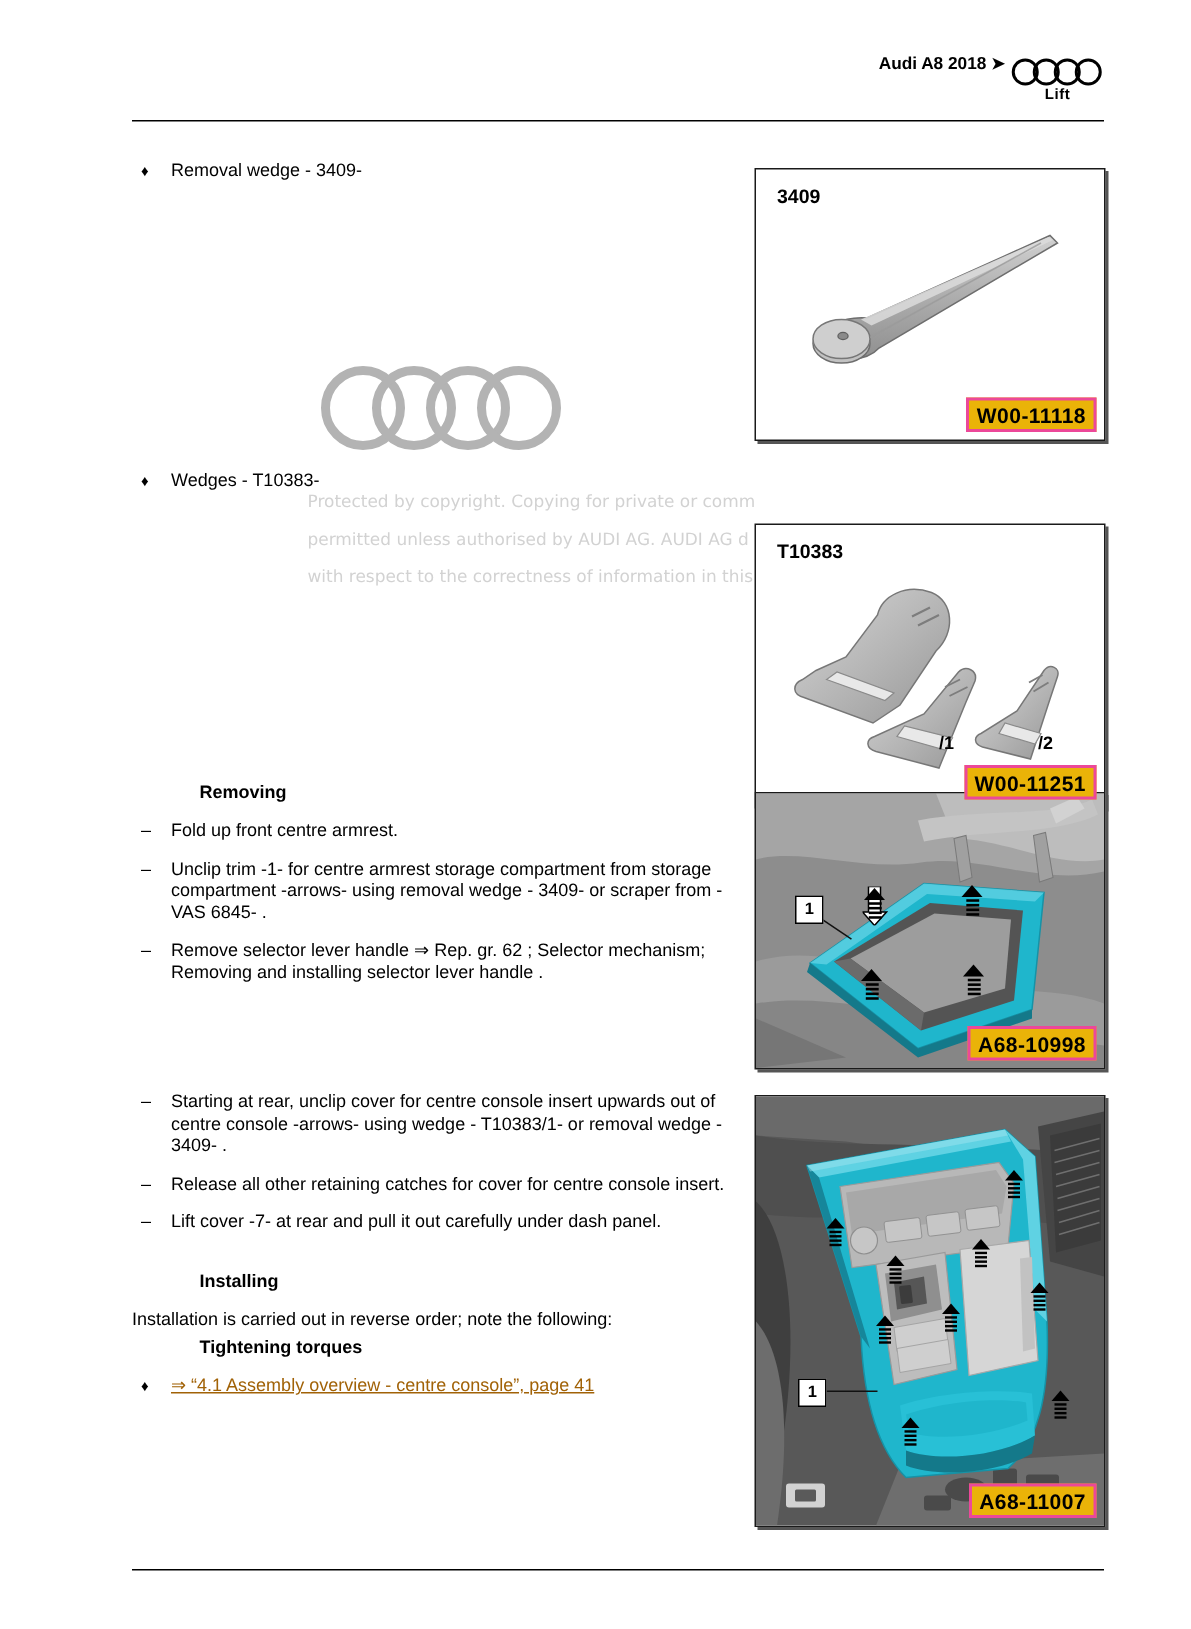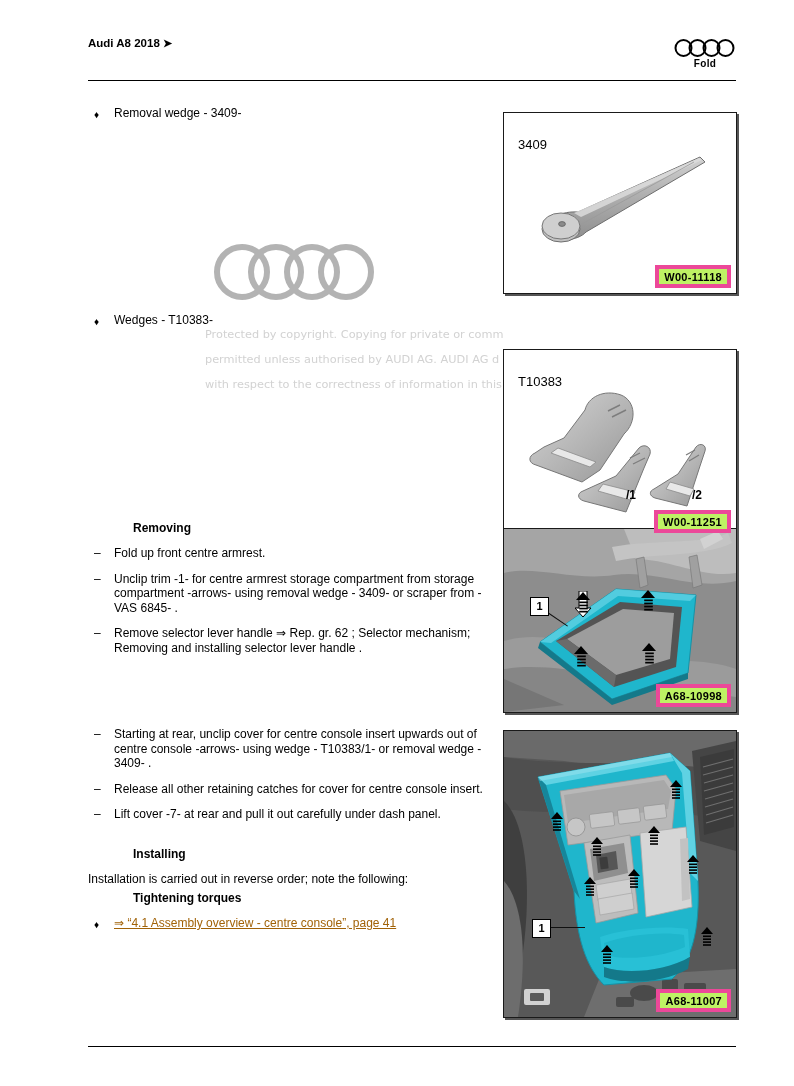--- a/index.html
+++ b/index.html
@@ -21,21 +21,21 @@
 
   
   #header {
     position: absolute;
     left: 88px;
     top: 36px;
     width: 648px;
     height: 44px;
   }
   .hdr-text {
-    text-align: left;
+    text-align: right;
     font-size: 11.5px;
     font-weight: bold;
     line-height: 15px;
     color: #000;
     padding-right: 66px;
   }
   .hdr-line2 { white-space: nowrap; }
   .hdr-arrow { font-size: 11px; }
   #audi-logo {
     position: absolute;
@@ -185,33 +185,33 @@
     overflow: hidden;
   }
   .panel-inner {
     position: absolute;
     inset: 0;
     overflow: hidden;
   }
   .panel-label {
     position: absolute;
     left: 14px;
-    top: 24px;
+    top: 10px;
     font-size: 13px;
-    font-weight: normal;
+    font-weight: bold;
     color: #000;
     z-index: 6;
   }
   .fig-code {
     position: absolute;
     right: 5px;
     bottom: 5px;
-    border: 4px solid #ec4899;
-    background: #bef264;
-    font-size: 11px;
+    border: 2px solid #ec4899;
+    background: #eab308;
+    font-size: 14px;
     font-weight: bold;
     letter-spacing: 0.3px;
     padding: 1.5px 5px;
     z-index: 8;
     font-family: "Liberation Sans", sans-serif;
   }
   .callout {
     position: absolute;
     background: #fff;
     border: 1px solid #000;
@@ -257,21 +257,21 @@
     </div>
     <div id="audi-logo">
       <svg width="62" height="20" viewBox="0 0 124 40" aria-hidden="true">
         <g fill="none" stroke="#000" stroke-width="4">
           <circle cx="19" cy="20" r="16"></circle>
           <circle cx="47" cy="20" r="16"></circle>
           <circle cx="75" cy="20" r="16"></circle>
           <circle cx="103" cy="20" r="16"></circle>
         </g>
       </svg>
-      <div class="audi-wordmark">Fold</div>
+      <div class="audi-wordmark">Lift</div>
     </div>
   </div>
   <div id="header-rule"></div>
 
   <div class="tb" style="left:88px; top:106px;">
     <div class="diamond-row">
       <span class="dia">♦</span>
       <span>Removal wedge - 3409-</span>
     </div>
   </div>

